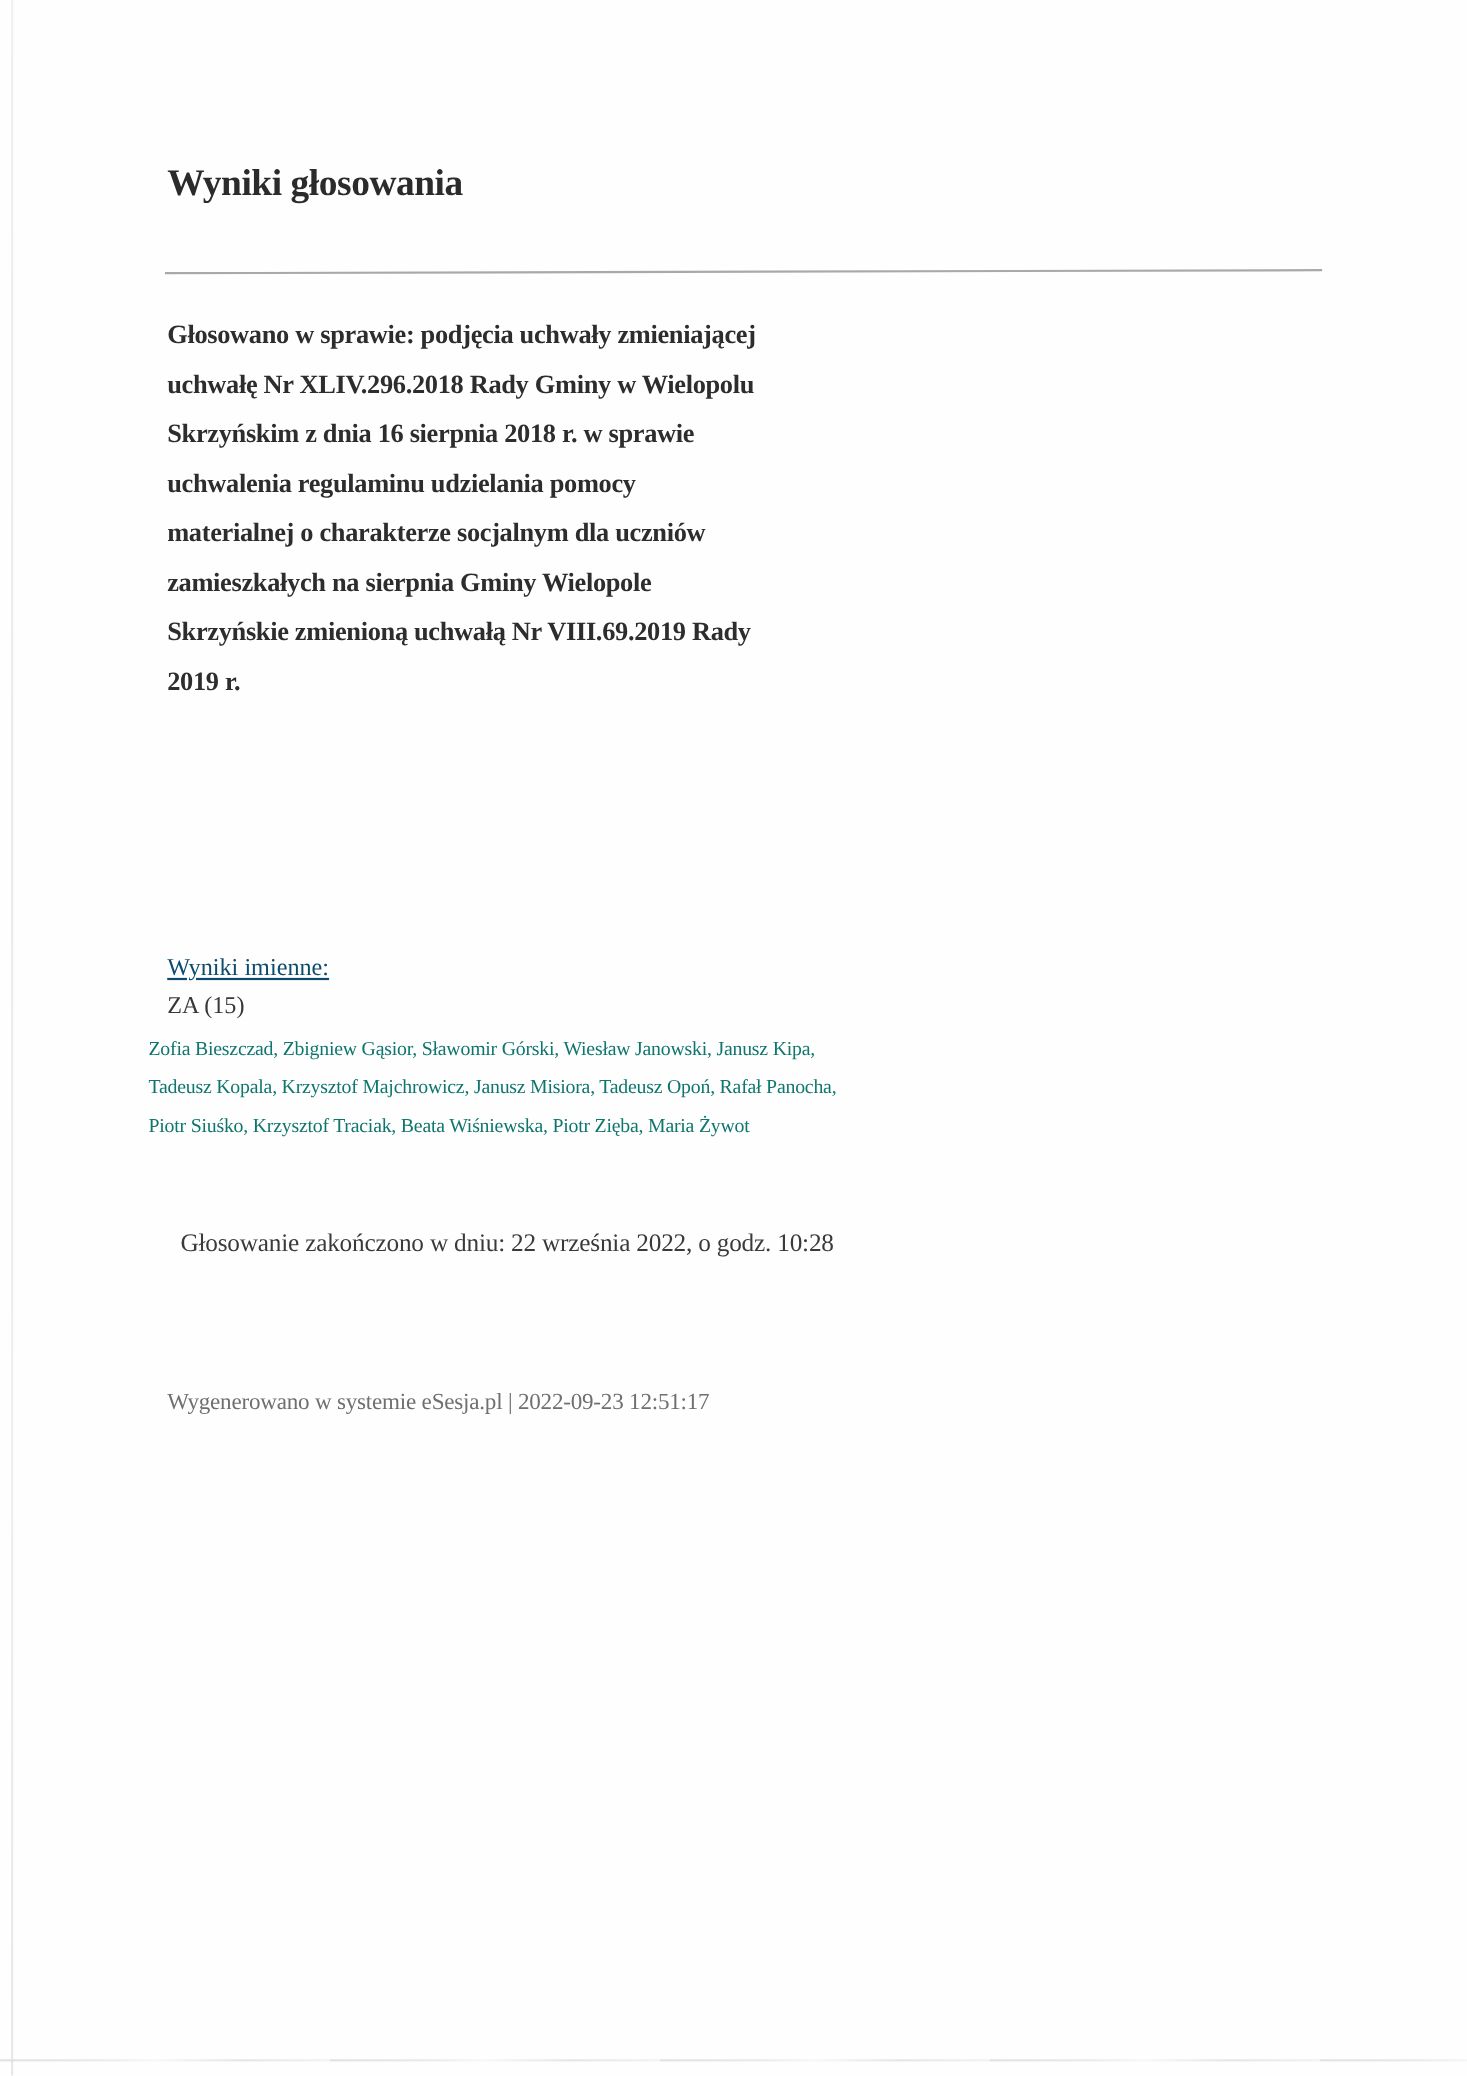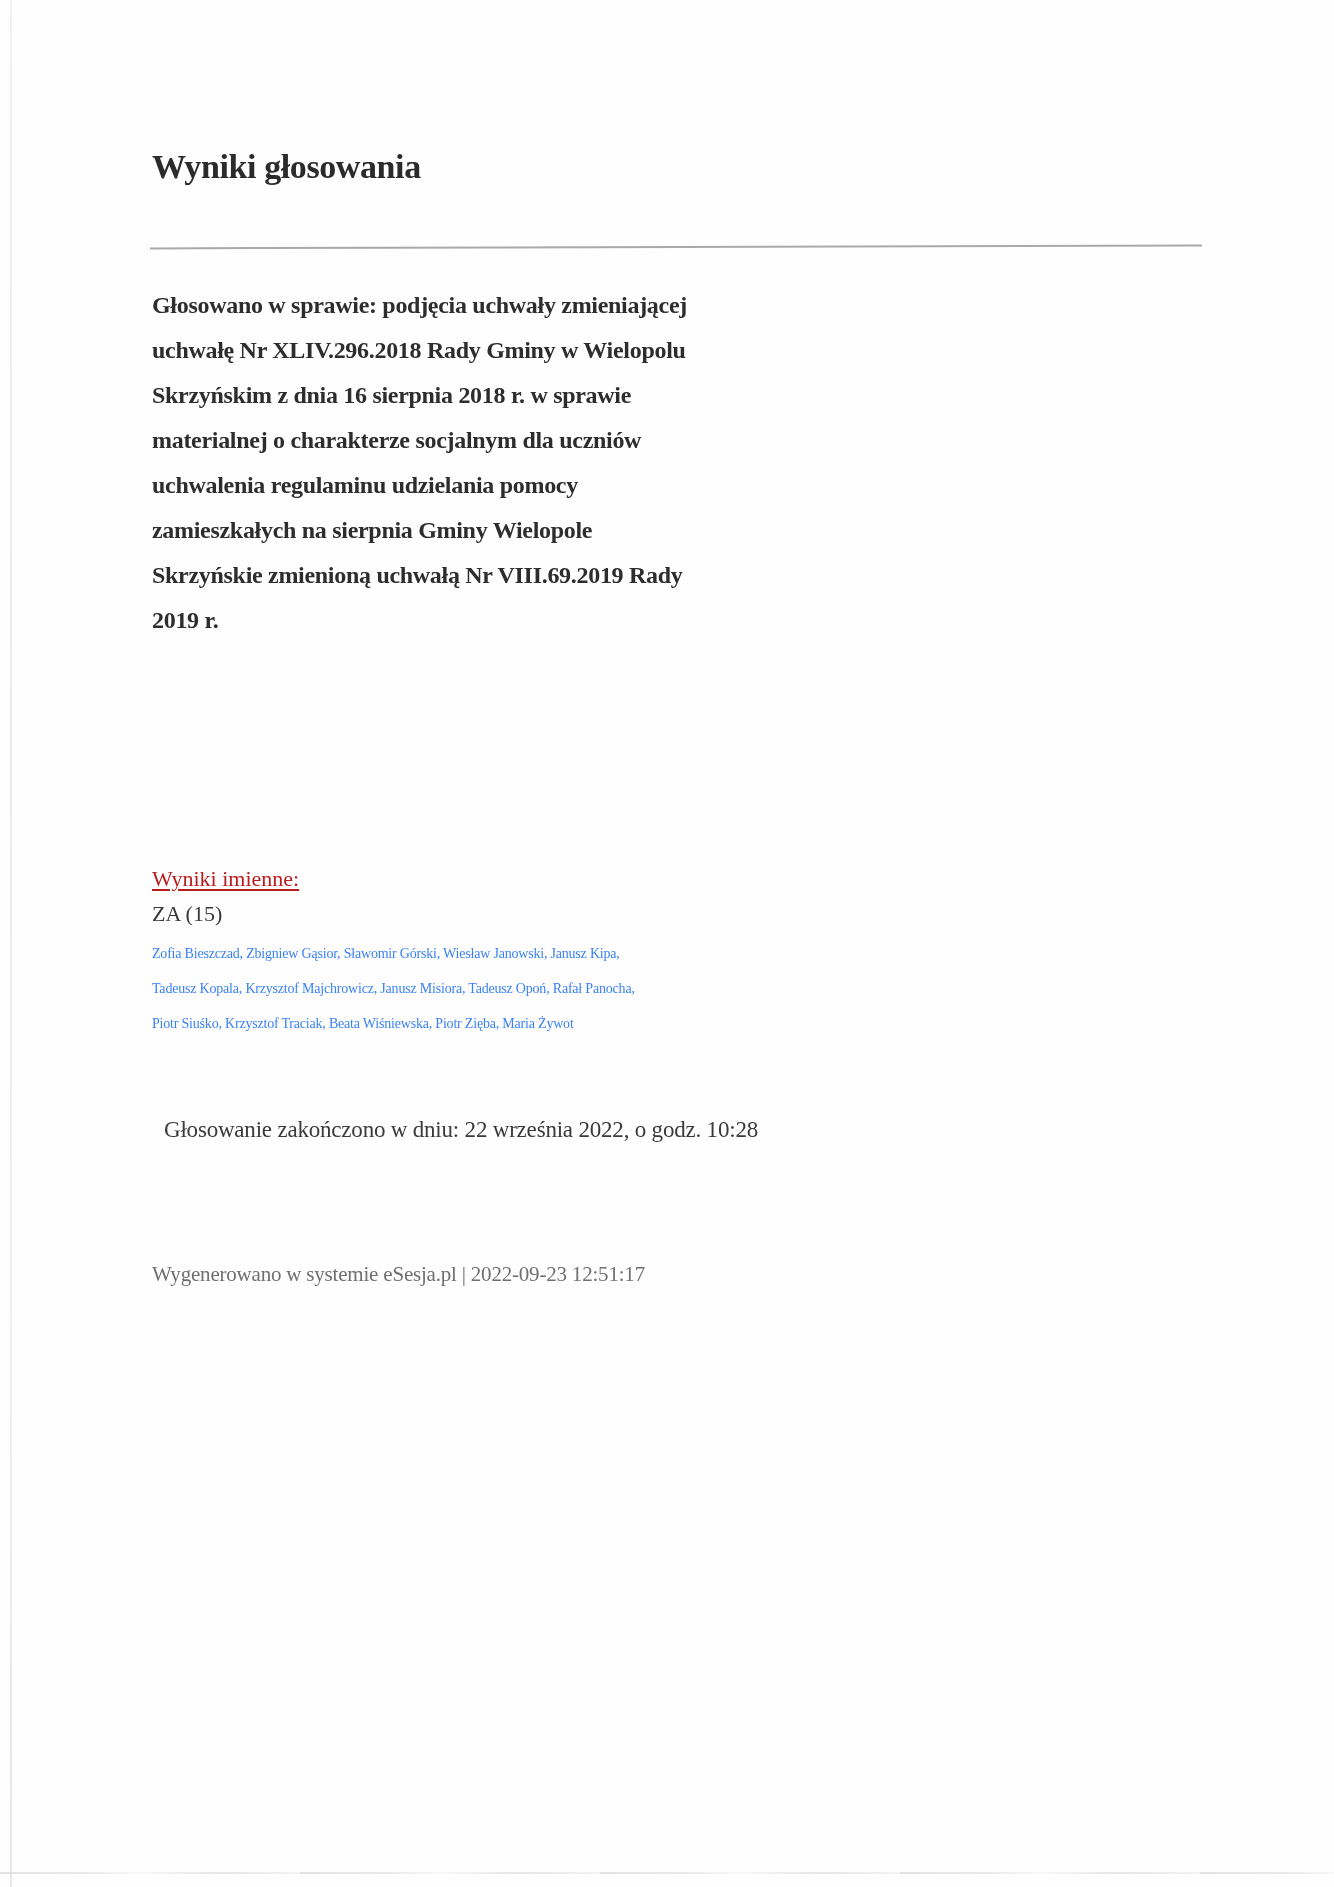--- a/index.html
+++ b/index.html
@@ -77,40 +77,40 @@
     top: 793px;
     font-size: 22px;
     color: #383838;
     letter-spacing: -0.2px;
   }
   .named-heading {
     position: absolute;
     left: 152px;
     top: 866px;
     font-size: 22px;
-    color: #b91c1c;
+    color: #0c4a6e;
     text-decoration: underline;
     text-underline-offset: 3px;
   }
   .za-label {
     position: absolute;
     left: 152px;
     top: 901px;
     font-size: 22px;
     color: #383838;
     text-align: center;
   }
   .names {
     position: absolute;
-    left: 152px;
+    left: 135px;
     top: 936px;
     width: 910px;
-    font-size: 14px;
+    font-size: 18px;
     line-height: 35px;
-    color: #3b82f6;
+    color: #0f766e;
     letter-spacing: -0.2px;
   }
   .closing {
     position: absolute;
     left: 164px;
     top: 1117px;
     font-size: 23px;
     color: #3a3a3a;
     letter-spacing: -0.2px;
   }
@@ -133,22 +133,22 @@
   <div class="scan-line-bottom"></div>
 
   <h1 class="title">Wyniki głosowania</h1>
 
   <div class="divider"></div>
 
   <div class="subject">
     <div>Głosowano w sprawie: podjęcia uchwały zmieniającej</div>
     <div>uchwałę Nr XLIV.296.2018 Rady Gminy w Wielopolu</div>
     <div>Skrzyńskim z dnia 16 sierpnia 2018 r. w sprawie</div>
+    <div>uchwalenia regulaminu udzielania pomocy</div>
     <div>materialnej o charakterze socjalnym dla uczniów</div>
-    <div>uchwalenia regulaminu udzielania pomocy</div>
     <div>zamieszkałych na sierpnia Gminy Wielopole</div>
     <div>Skrzyńskie zmienioną uchwałą Nr VIII.69.2019 Rady</div>
     <div>2019 r.</div>
   </div>
 
 
   <div class="named-heading">Wyniki imienne:</div>
 
   <div class="za-label">ZA (15)</div>
 

